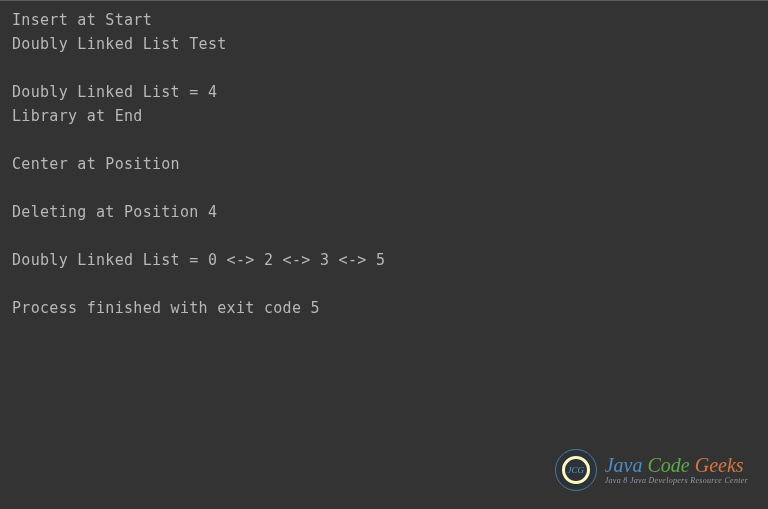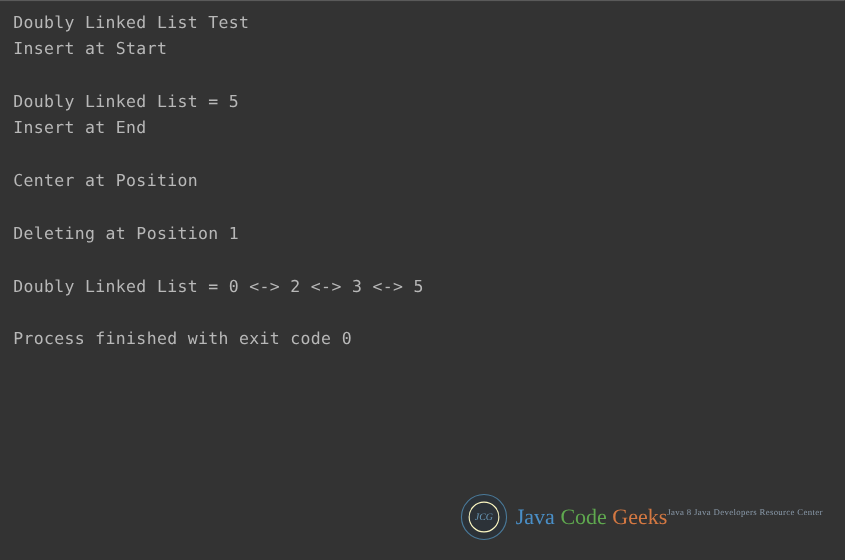--- a/index.html
+++ b/index.html
@@ -49,33 +49,35 @@
       border-radius: 50%;
       display: flex;
       align-items: center;
       justify-content: center;
       position: relative;
       background: rgba(30, 50, 70, 0.3);
     }
     .logo-inner {
       width: 28px;
       height: 28px;
-      border: 1px solid #fef9c3;
+      border: 3px solid #fef9c3;
       border-radius: 50%;
       display: flex;
       align-items: center;
       justify-content: center;
       font-size: 9px;
       color: #6a9aba;
       font-family: serif;
       font-style: italic;
     }
     .brand-text {
       display: flex;
+      flex-direction: column;
       line-height: 1;
+      font-style: italic;
     }
     .brand-main {
       font-family: Georgia, serif;
       font-size: 20px;
       font-weight: normal;
     }
     .brand-main .java {
       color: #4a8fc7;
     }
     .brand-main .code {
@@ -91,33 +93,33 @@
       letter-spacing: 0.3px;
       margin-top: 2px;
     }
   </style>
 </head>
 <body>
 
 <div class="top-border"></div>
 
 <div>
+  <div class="console-line">Insert at Start</div>
   <div class="console-line">Doubly Linked List Test</div>
-  <div class="console-line">Insert at Start</div>
   <div class="blank-line"></div>
-  <div class="console-line">Doubly Linked List = 5</div>
-  <div class="console-line">Insert at End</div>
+  <div class="console-line">Doubly Linked List = 4</div>
+  <div class="console-line">Library at End</div>
   <div class="blank-line"></div>
   <div class="console-line">Center at Position</div>
   <div class="blank-line"></div>
-  <div class="console-line">Deleting at Position 1</div>
+  <div class="console-line">Deleting at Position 4</div>
   <div class="blank-line"></div>
   <div class="console-line">Doubly Linked List = 0 &lt;-&gt; 2 &lt;-&gt; 3 &lt;-&gt; 5</div>
   <div class="blank-line"></div>
-  <div class="console-line">Process finished with exit code 0</div>
+  <div class="console-line">Process finished with exit code 5</div>
 </div>
 
 <div class="watermark">
   <div class="logo-circle">
     <div class="logo-inner">JCG</div>
   </div>
   <div class="brand-text">
     <div class="brand-main">
       <span class="java">Java </span><span class="code">Code </span><span class="geeks">Geeks</span>
     </div>

